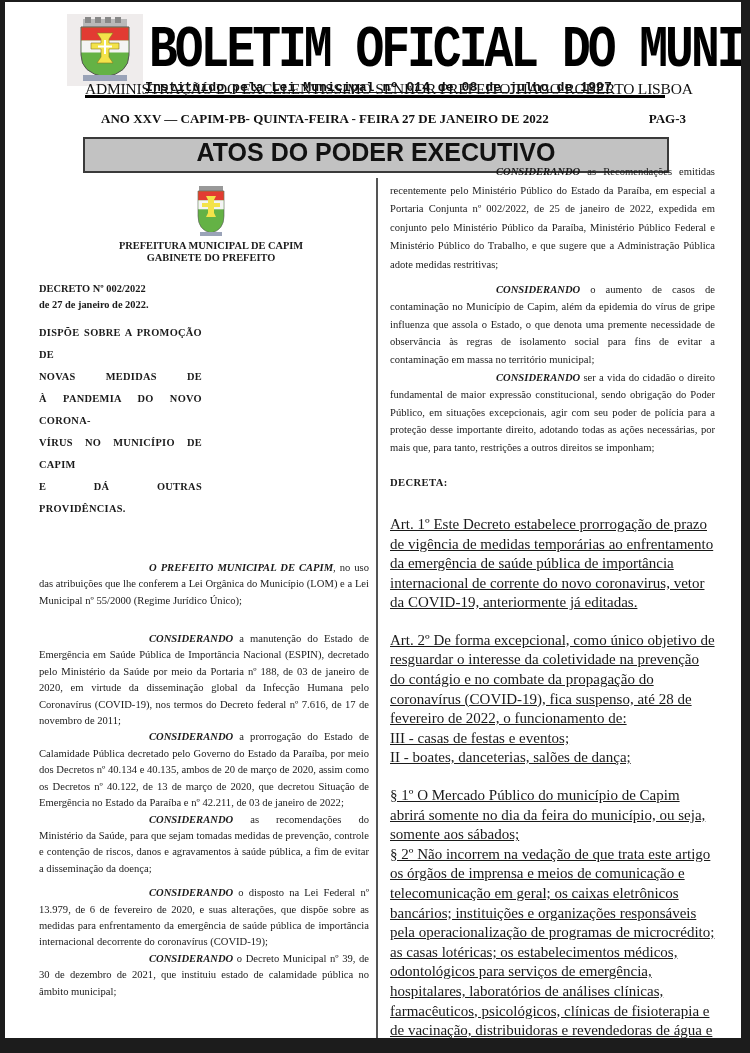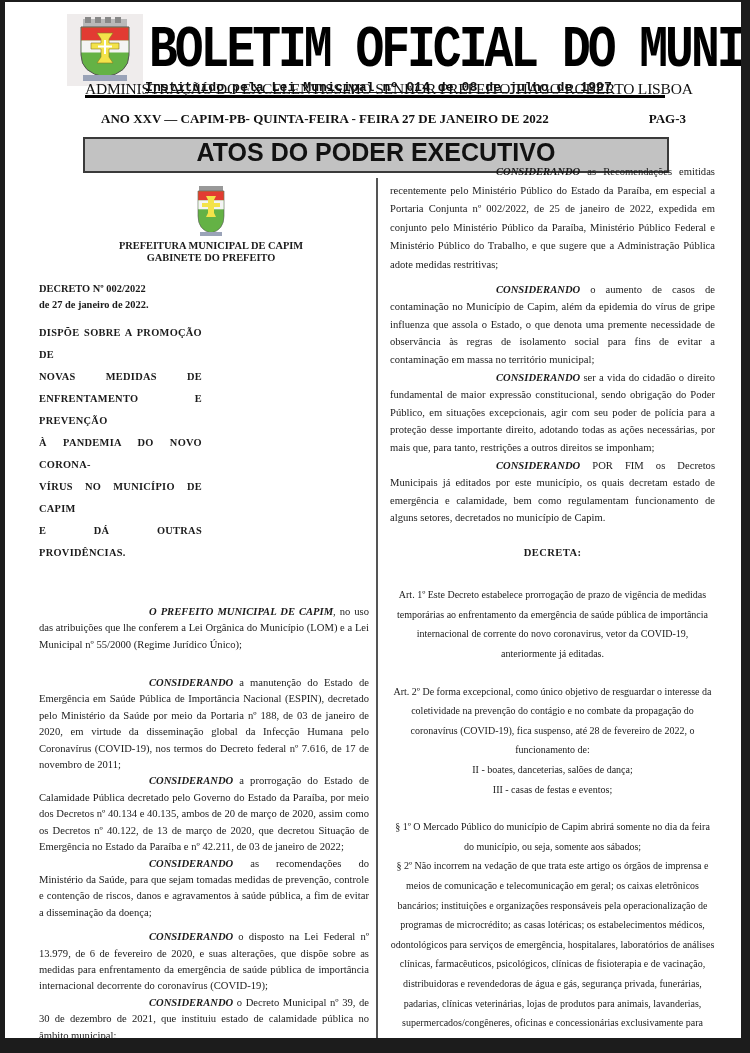--- a/index.html
+++ b/index.html
@@ -92,21 +92,21 @@
     .col-right { left: 385px; top: 161px; width: 325px; }
     .col-divider {
       position: absolute; left: 371px; top: 176px;
       width: 2px; height: 870px; background: #555;
     }
 
     .j { text-align: justify; text-align-last: left; }
     .indent { text-indent: 110px; }
     .indent-r { text-indent: 106px; }
     b, .b { font-weight: bold; font-style: italic; }
-    p { margin: 0; text-align: center; }
+    p { margin: 0; }
     .gap { height: 16px; }
 
     .small-crest-wrap { text-align: center; margin-left: 14px; height: 58px; padding-top: 4px; }
     .small-crest { width: 30px; height: 50px; }
 
     .org-lines {
       text-align: center;
       font-weight: bold;
       font-size: 10.4px;
       line-height: 12px;
@@ -124,21 +124,21 @@
       margin-top: 8px;
       width: 163px;
       font-weight: bold;
       font-size: 10.4px;
       line-height: 22px;
       letter-spacing: 0.3px;
       text-align: justify; text-align-last: justify;
     }
     .ementa span { display: block; text-align: justify; text-align-last: justify; }
 
-    .right-plain { line-height: 19.6px; font-size: 10px; }
+    .right-plain { line-height: 19.6px; font-size: 15px; text-decoration: underline; }
     .decreta { font-weight: bold; font-size: 10.6px; letter-spacing: 0.4px; }
   </style>
 </head>
 <body>
 
 <div class="page">
 
   <div class="crest-wrap">
     <svg class="crest" viewBox="0 0 60 66">
       <rect x="8" y="2" width="44" height="8" fill="#b9b9b9"></rect>
@@ -186,21 +186,20 @@
     </div>
 
     <div class="decree-row">
       <span>DECRETO Nº 002/2022</span>
       <span>de 27 de janeiro de 2022.</span>
     </div>
 
     <div class="ementa">
       <span>DISPÕE SOBRE A PROMOÇÃO DE</span>
       <span>NOVAS MEDIDAS DE</span>
-      <span>ENFRENTAMENTO E PREVENÇÃO</span>
       <span>À PANDEMIA DO NOVO CORONA-</span>
       <span>VÍRUS NO MUNICÍPIO DE CAPIM</span>
       <span>E DÁ OUTRAS PROVIDÊNCIAS.</span>
     </div>
 
     <div style="height:40px"></div>
 
     <p class="j indent"><b>O PREFEITO MUNICIPAL DE CAPIM</b><span>, no uso das atribuições que lhe conferem a Lei Orgânica do Município (LOM) e a Lei Municipal nº 55/2000 (Regime Jurídico Único);</span></p>
 
     <div class="gap" style="height:22px"></div>
@@ -214,28 +213,27 @@
     <div style="height:8px"></div>
     <p class="j indent"></p>
 
   </div>
 
   <div class="col col-right">
     <p class="j indent-r" style="line-height:18.6px"><b>CONSIDERANDO</b><span> as Recomendações emitidas recentemente pelo Ministério Público do Estado da Paraíba, em especial a Portaria Conjunta nº 002/2022, de 25 de janeiro de 2022, expedida em conjunto pelo Ministério Público da Paraíba, Ministério Público Federal e Ministério Público do Trabalho, e que sugere que a Administração Pública adote medidas restritivas;</span></p>
     <div style="height:6px"></div>
     <p class="j indent-r" style="line-height:17.6px"><b>CONSIDERANDO</b><span> o aumento de casos de contaminação no Município de Capim, além da epidemia do vírus de gripe influenza que assola o Estado, o que denota uma premente necessidade de observância às regras de isolamento social para fins de evitar a contaminação em massa no território municipal;</span></p>
     <p class="j indent-r" style="line-height:17.6px"><b>CONSIDERANDO</b><span> ser a vida do cidadão o direito fundamental de maior expressão constitucional, sendo obrigação do Poder Público, em situações excepcionais, agir com seu poder de polícia para a proteção desse importante direito, adotando todas as ações necessárias, por mais que, para tanto, restrições a outros direitos se imponham;</span></p>
-    <p class="j indent-r" style="line-height:17.6px"><b>CONSIDERANDO</b><span> POR FIM os Decretos Municipais já editados por este município, os quais decretam estado de emergência e calamidade, bem como regulamentam funcionamento de alguns setores, decretados no município de Capim.</span></p>
 
     <div style="height:18px"></div>
     <p class="decreta">DECRETA:</p>
     <div style="height:24px"></div>
 
     <p class="right-plain">Art. 1º Este Decreto estabelece prorrogação de prazo de vigência de medidas temporárias ao enfrentamento da emergência de saúde pública de importância internacional de corrente do novo coronavirus, vetor da COVID-19, anteriormente já editadas.</p>
     <div style="height:18px"></div>
     <p class="right-plain">Art. 2º De forma excepcional, como único objetivo de resguardar o interesse da coletividade na prevenção do contágio e no combate da propagação do coronavírus (COVID-19), fica suspenso, até 28 de fevereiro de 2022, o funcionamento de:</p>
+    <p class="right-plain">III - casas de festas e eventos;</p>
     <p class="right-plain">II - boates, danceterias, salões de dança;</p>
-    <p class="right-plain">III - casas de festas e eventos;</p>
     <div style="height:18px"></div>
     <p class="right-plain">§ 1º O Mercado Público do município de Capim abrirá somente no dia da feira do município, ou seja, somente aos sábados;</p>
     <p class="right-plain">§ 2º Não incorrem na vedação de que trata este artigo os órgãos de imprensa e meios de comunicação e telecomunicação em geral; os caixas eletrônicos bancários; instituições e organizações responsáveis pela operacionalização de programas de microcrédito; as casas lotéricas; os estabelecimentos médicos, odontológicos para serviços de emergência, hospitalares, laboratórios de análises clínicas, farmacêuticos, psicológicos, clínicas de fisioterapia e de vacinação, distribuidoras e revendedoras de água e gás, segurança privada, funerárias, padarias, clínicas veterinárias, lojas de produtos para animais, lavanderias, supermercados/congêneres, oficinas e concessionárias exclusivamente para serviços de manutenção e conserto em veículos; empresas prestadoras de serviços de mão-de-obra terceirizada; fábricas de bomba de irrigação, ventiladores e ar-condicionado, bem como os seus respectivos serviços de manutenção; vigilância e certificações sanitárias e fitos sanitárias; transporte e entrega de cargas em</p>
   </div>
 </div>
 
 </body></html>

